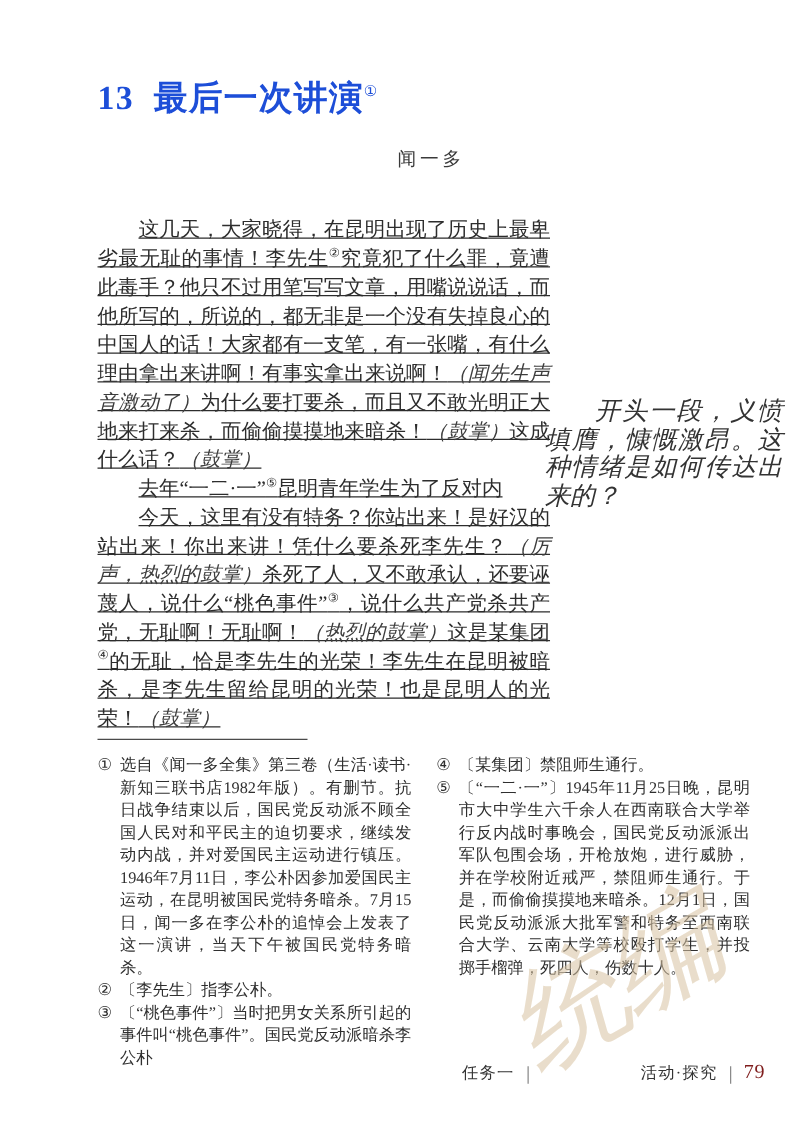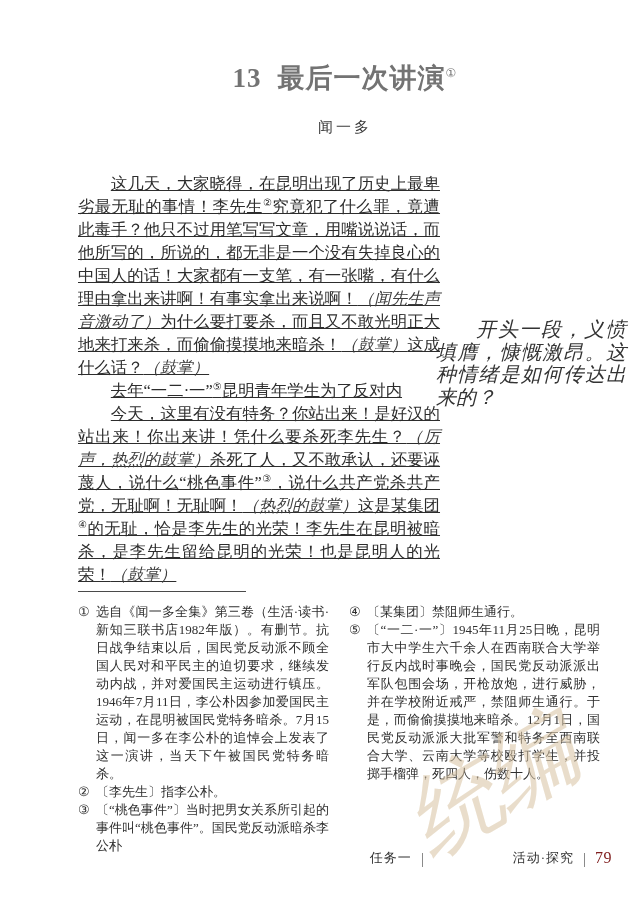--- a/index.html
+++ b/index.html
@@ -8,21 +8,21 @@
     position:relative;
     background:#ffffff;
     font-family:"Liberation Serif","DejaVu Serif",serif;
     color:#2d2d2d;
     overflow:hidden;
   }
   .page { position:absolute; inset:0; background:#ffffff; }
 
   .lesson-title {
     position:absolute; left:78px; top:60px; width:534px;
-    text-align:center; font-size:27px; font-weight:bold; color:#737373;
+    text-align:left; font-size:27px; font-weight:bold; color:#1d4ed8;
     letter-spacing:1px;
   }
   .lesson-title .num { margin-right:16px; }
   .lesson-title sup { font-size:12px; font-weight:normal; vertical-align:super; }
 
   .author {
     position:absolute; left:78px; top:118px; width:534px;
     text-align:center; font-size:15px; color:#3a3a3a;
     letter-spacing:3px;
   }

